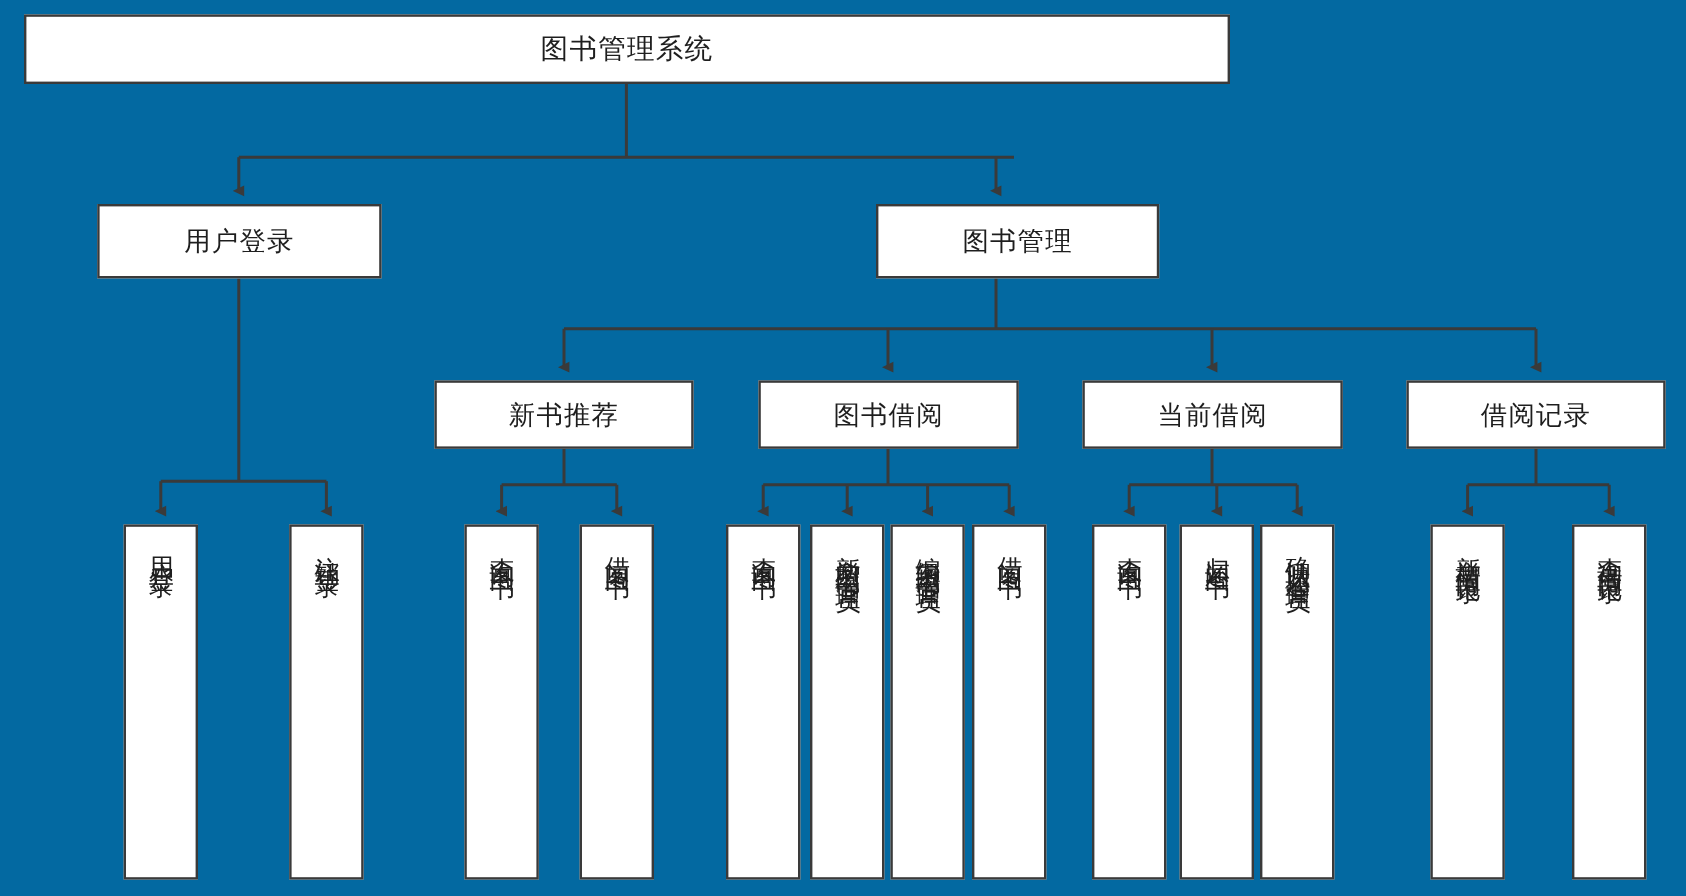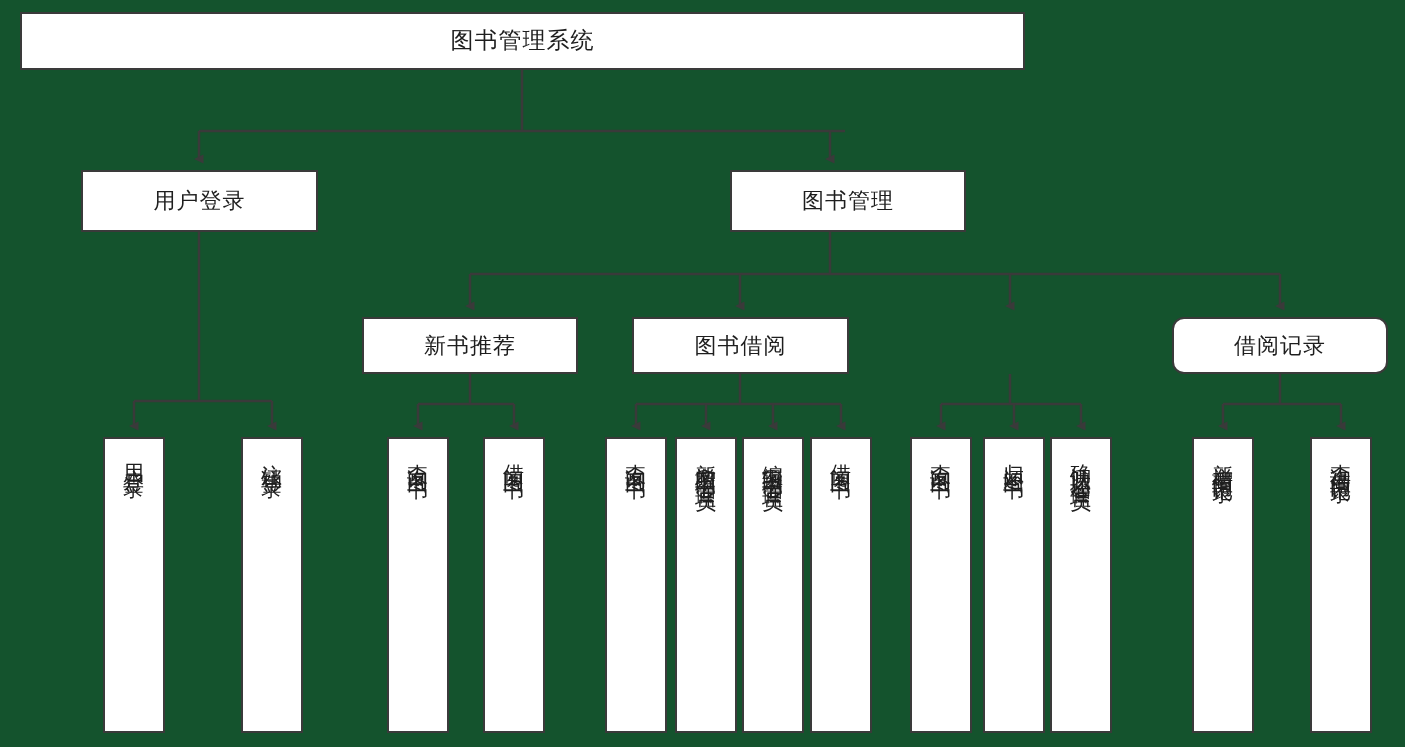--- a/index.html
+++ b/index.html
@@ -7,21 +7,21 @@
     padding: 0;
     background: #ffffff;
   }
   body {
     font-family: "Liberation Sans", "DejaVu Sans", sans-serif;
   }
   #canvas {
     position: relative;
     width: 1405px;
     height: 747px;
-    background: #14532d;
+    background: #0369a1;
     overflow: hidden;
   }
   svg#wires {
     position: absolute;
     left: 0;
     top: 0;
     width: 1405px;
     height: 747px;
     pointer-events: none;
   }
@@ -140,21 +140,24 @@
   <div class="node h" style="left:712px; top:170px; width:236px; height:62px;margin-left:18px;">
     <span class="label">图书管理</span>
   </div>
 
   <div class="node h" style="left:632px; top:317px; width:217px; height:57px;">
     <span class="label">图书借阅</span>
   </div>
   <div class="node h" style="left:362px; top:317px; width:216px; height:57px;">
     <span class="label">新书推荐</span>
   </div>
-  <div class="node h" style="left:1172px; top:317px; width:216px; height:57px;border-radius:12px;">
+  <div class="node h" style="left:902px; top:317px; width:217px; height:57px;">
+    <span class="label">当前借阅</span>
+  </div>
+  <div class="node h" style="left:1172px; top:317px; width:216px; height:57px;">
     <span class="label">借阅记录</span>
   </div>
 
   <div class="node v" style="left:103px; top:437px; width:62px; height:296px;">
     <span class="label">用户登录</span>
   </div>
   <div class="node v" style="left:241px; top:437px; width:62px; height:296px;">
     <span class="label">注销登录</span>
   </div>
 

